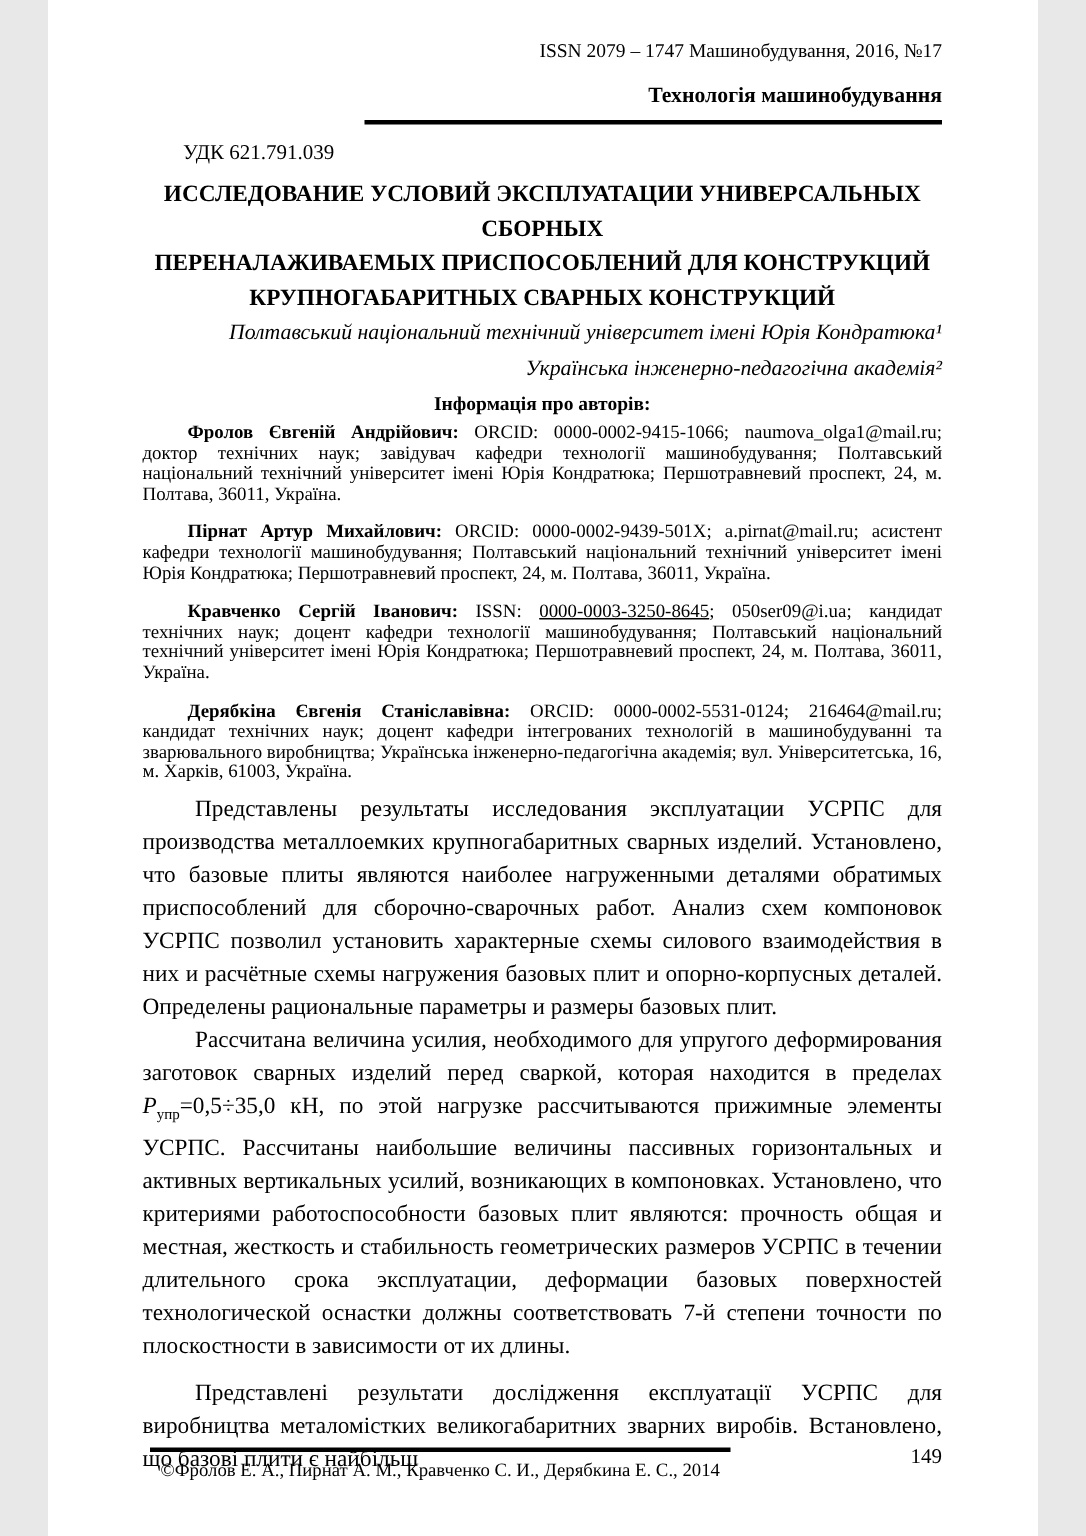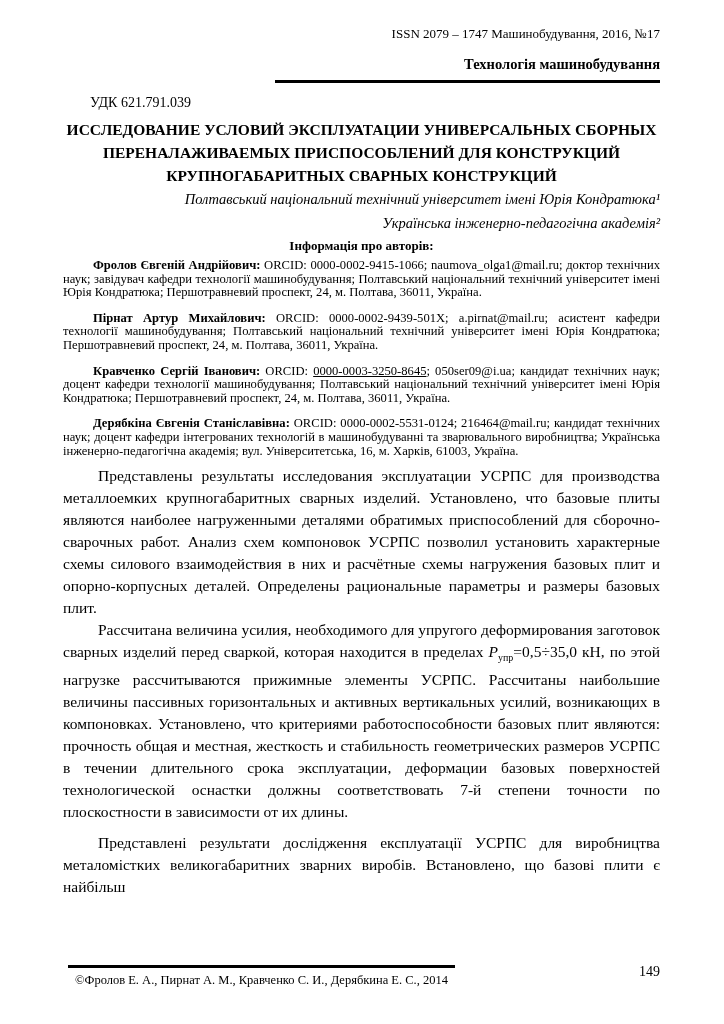--- a/index.html
+++ b/index.html
@@ -1,18 +1,18 @@
 <!DOCTYPE html>
 <html><head>
 <meta charset="utf-8">
 <style>
   html,body{margin:0;padding:0;background:#e8e8e8;}
   .page{
     position:relative;
-    width:724px;height:1024px;
+    width:660px;height:1024px;
     background:#ffffff;
     color:#000;
     font-family:"Liberation Serif","DejaVu Serif",serif;
     overflow:hidden;
     margin:0 auto;
   }
   .content{padding:26px 64px 0 63px;}
   .issn{font-size:13px;line-height:16px;text-align:right;}
   .section-title{font-size:14.5px;font-weight:bold;text-align:right;margin-top:13px;line-height:18px;padding-bottom:7px;}
   .header-rule{width:385px;margin-left:auto;border-top:3px solid #000;height:0;}
@@ -61,21 +61,21 @@
     <div class="info-heading">Інформація про авторів:</div>
 
     <div class="author-blocks">
       <p class="author-block">
         <span class="author-name">Фролов Євгеній Андрійович:</span><span> ORCID: 0000-0002-9415-1066; naumova_olga1@mail.ru; доктор технічних наук; завідувач кафедри технології машинобудування; Полтавський національний технічний університет імені Юрія Кондратюка; Першотравневий проспект, 24, м. Полтава, 36011, Україна.</span>
       </p>
       <p class="author-block">
         <span class="author-name">Пірнат Артур Михайлович:</span><span> ORCID: 0000-0002-9439-501X; a.pirnat@mail.ru; асистент кафедри технології машинобудування; Полтавський національний технічний університет імені Юрія Кондратюка; Першотравневий проспект, 24, м. Полтава, 36011, Україна.</span>
       </p>
       <p class="author-block">
-        <span class="author-name">Кравченко Сергій Іванович:</span><span> ORCID: </span><span class="orcid-link">0000-0003-3250-8645</span><span>; 050ser09@i.ua; кандидат технічних наук; доцент кафедри технології машинобудування; Полтавський національний технічний університет імені Юрія Кондратюка; Першотравневий проспект, 24, м. Полтава, 36011, Україна.</span>
+        <span class="author-name">Кравченко Сергій Іванович:</span><span> ISSN: </span><span class="orcid-link">0000-0003-3250-8645</span><span>; 050ser09@i.ua; кандидат технічних наук; доцент кафедри технології машинобудування; Полтавський національний технічний університет імені Юрія Кондратюка; Першотравневий проспект, 24, м. Полтава, 36011, Україна.</span>
       </p>
       <p class="author-block">
         <span class="author-name">Дерябкіна Євгенія Станіславівна:</span><span> ORCID: 0000-0002-5531-0124; 216464@mail.ru; кандидат технічних наук; доцент кафедри інтегрованих технологій в машинобудуванні та зварювального виробництва; Українська інженерно-педагогічна академія; вул. Університетська, 16, м. Харків, 61003, Україна.</span>
       </p>
     </div>
 
     <div class="abstract-block">
       <p class="para">Представлены результаты исследования эксплуатации УСРПС для производства металлоемких крупногабаритных сварных изделий. Установлено, что базовые плиты являются наиболее нагруженными деталями обратимых приспособлений для сборочно-сварочных работ. Анализ схем компоновок УСРПС позволил установить характерные схемы силового взаимодействия в них и расчётные схемы нагружения базовых плит и опорно-корпусных деталей. Определены рациональные параметры и размеры базовых плит.</p>
       <p class="para">
         <span>Рассчитана величина усилия, необходимого для упругого деформирования заготовок сварных изделий перед сваркой, которая находится в пределах </span><span class="formula-var">P</span><sub class="formula-sub">упр</sub><span>=0,5÷35,0 кН</span><span>, по этой нагрузке рассчитываются прижимные элементы УСРПС. Рассчитаны наибольшие величины пассивных горизонтальных и активных вертикальных усилий, возникающих в компоновках. Установлено, что критериями работоспособности базовых плит являются: прочность общая и местная, жесткость и стабильность геометрических размеров УСРПС в течении длительного срока эксплуатации, деформации базовых поверхностей технологической оснастки должны соответствовать 7-й степени точности по плоскостности в зависимости от их длины.</span>

